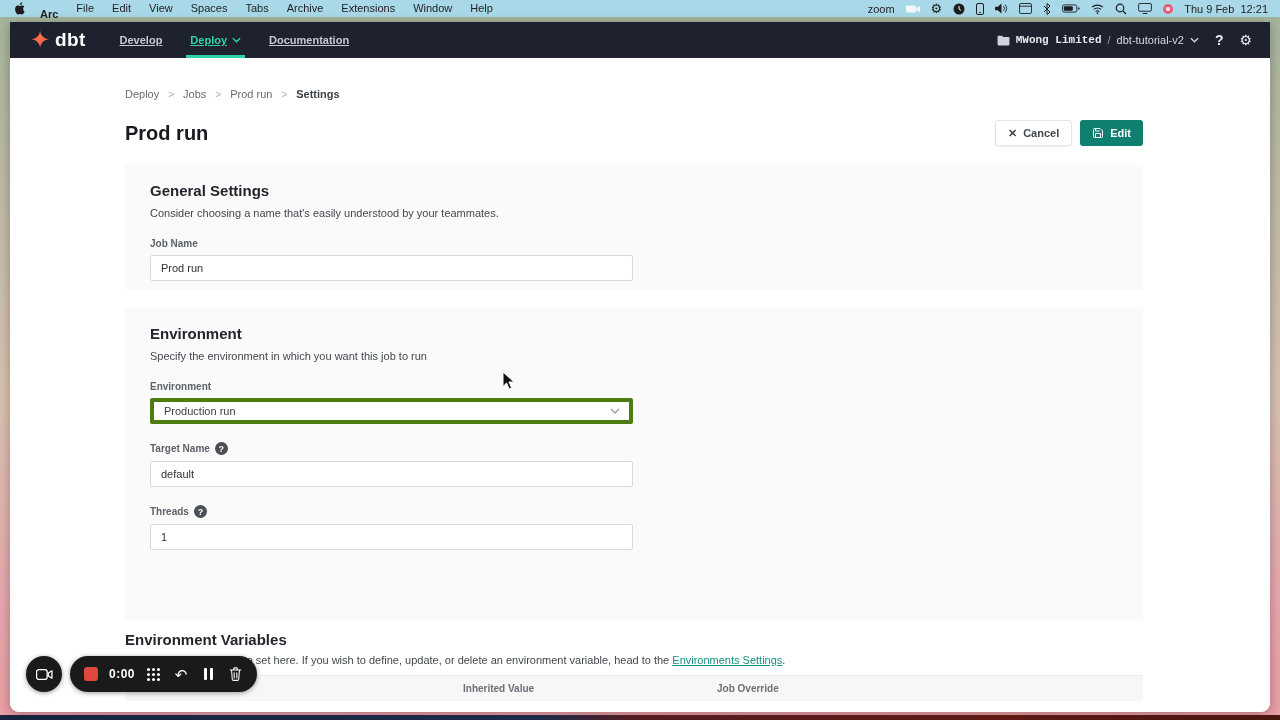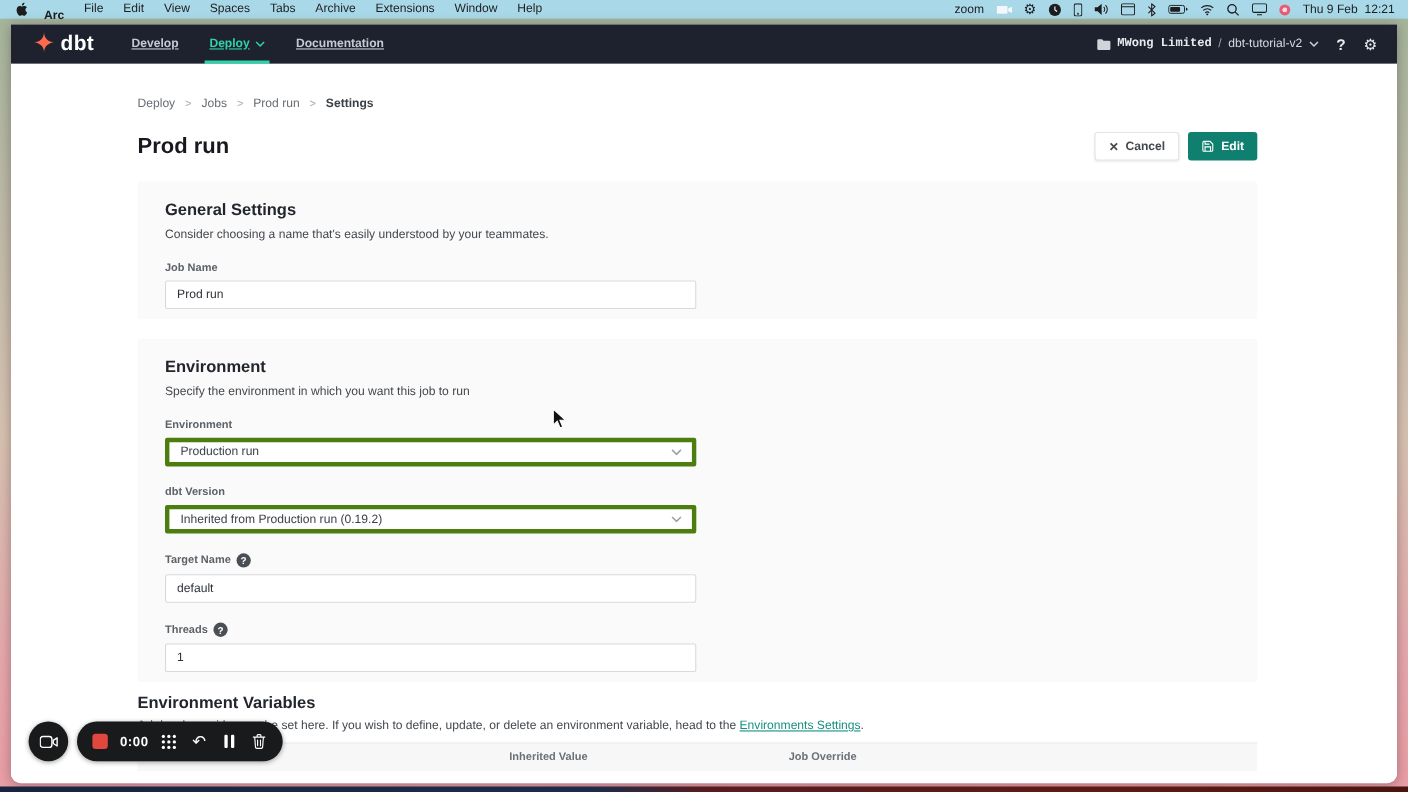--- a/index.html
+++ b/index.html
@@ -286,29 +286,20 @@
         <div class="field field-first">
           <div class="field-label">Environment</div>
           <div class="tselect">
             <span>Production run</span>
             <svg width="10" height="6" viewBox="0 0 10 6">
                 <path d="M1 1l4 4 4-4" stroke="#9aa0a6" stroke-width="1.4" fill="none"></path>
               </svg>
           </div>
         </div>
 
-        <div class="field">
-          <div class="field-label">dbt Version</div>
-          <div class="tselect">
-            <span>Inherited from Production run (0.19.2)</span>
-            <svg width="10" height="6" viewBox="0 0 10 6">
-                <path d="M1 1l4 4 4-4" stroke="#9aa0a6" stroke-width="1.4" fill="none"></path>
-              </svg>
-          </div>
-        </div>
 
         <div class="field">
           <div class="field-label">
             <span>Target Name</span>
             <span class="help-dot">?</span>
           </div>
           <input class="tinput" type="text" value="default" style="">
         </div>
 
         <div class="field">

